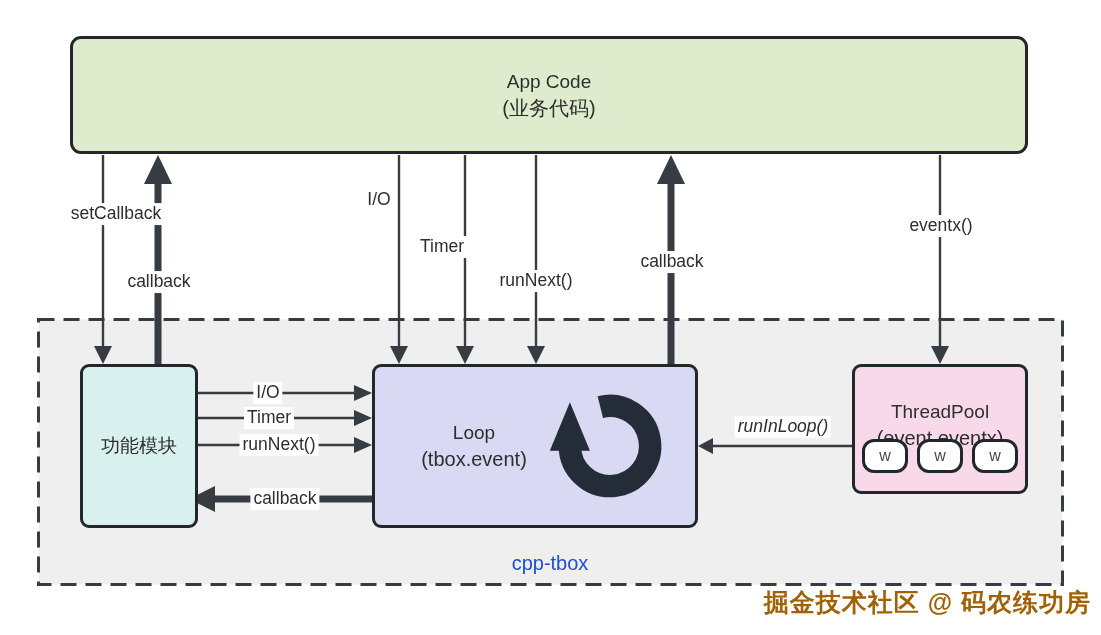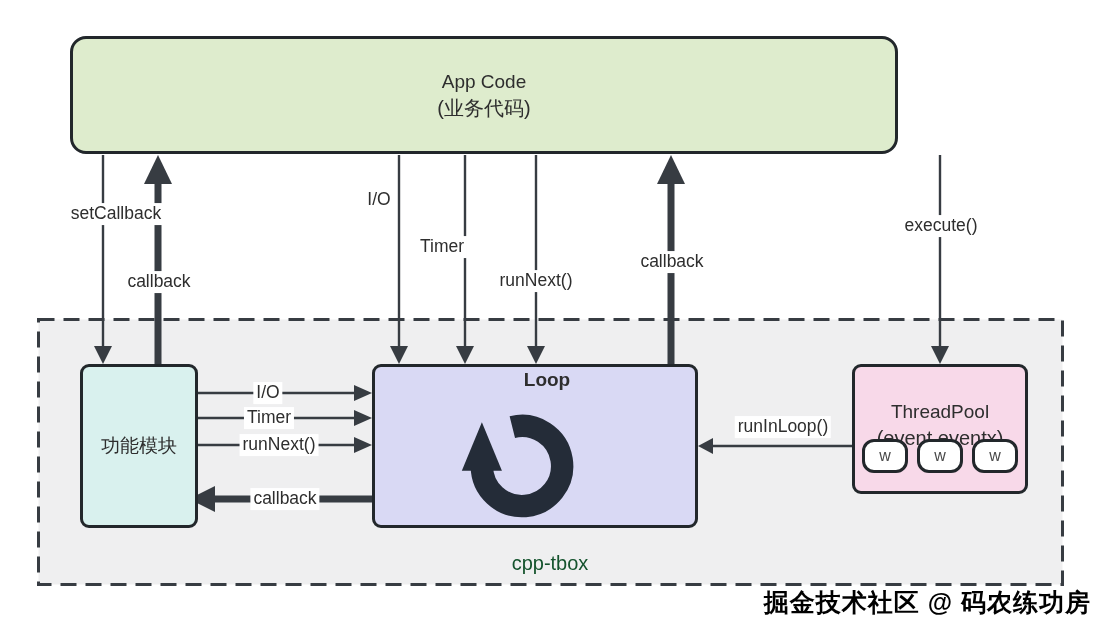--- a/index.html
+++ b/index.html
@@ -20,46 +20,46 @@
   svg.connectors{position:absolute;left:0;top:0;z-index:1;}
   .conn-line{stroke:var(--line);stroke-width:2.4;fill:none;}
   .conn-line.thick{stroke-width:7;}
   .conn-head{fill:var(--line);stroke:none;}
   .dashed-rect{fill:var(--container-fill);stroke:var(--line);stroke-width:3;stroke-dasharray:16 9;}
 
   .box{position:absolute;z-index:2;border:3px solid var(--border);display:flex;flex-direction:column;align-items:center;justify-content:center;text-align:center;}
   .box .title{font-size:19px;line-height:1.35;}
   .box .subtitle{font-size:20px;line-height:1.3;}
 
-  .app-code{left:70px;top:36px;width:828px;height:118px;background:var(--app-code-fill);border-radius:16px;}
+  .app-code{left:70px;top:36px;width:958px;height:118px;background:var(--app-code-fill);border-radius:11px;}
   .module{left:80px;top:364px;width:118px;height:164px;background:var(--module-fill);border-radius:9px;font-size:19px;}
-  .loop{left:372px;top:364px;width:326px;height:164px;background:var(--loop-fill);border-radius:9px;flex-direction:column;justify-content:space-between;font-weight:bold;}
+  .loop{left:372px;top:364px;width:326px;height:164px;background:var(--loop-fill);border-radius:9px;flex-direction:row;justify-content:space-between;}
   .loop-text{margin-left:24px;width:150px;text-align:center;}
   .loop-icon{margin-right:26px;flex:none;}
   .threadpool{left:852px;top:364px;width:176px;height:130px;background:var(--threadpool-fill);border-radius:9px;justify-content:flex-start;padding-top:32px;}
   .workers{position:absolute;bottom:18px;left:0;right:0;display:flex;justify-content:center;gap:9px;}
   .worker{width:46px;height:34px;border:3px solid var(--border);border-radius:12px;background:#ffffff;display:flex;align-items:center;justify-content:center;font-size:16px;color:#4a4a4a;}
 
   .lbl{position:absolute;z-index:4;transform:translate(-50%,-50%);font-size:17.5px;background:#ffffff;padding:0 3px;white-space:nowrap;line-height:1.25;}
   .lbl-set-callback{left:116px;top:214px;}
   .lbl-callback-up-left{left:159px;top:282px;}
   .lbl-io-vertical{left:379px;top:200px;}
   .lbl-timer-vertical{left:442px;top:247px;}
   .lbl-run-next-vertical{left:536px;top:281px;}
   .lbl-callback-up-right{left:672px;top:262px;}
   .lbl-execute{left:941px;top:226px;}
   .lbl-io-horizontal{left:268px;top:393px;}
   .lbl-timer-horizontal{left:269px;top:418px;}
   .lbl-run-next-horizontal{left:279px;top:445px;}
   .lbl-callback-horizontal{left:285px;top:499px;}
-  .lbl-run-in-loop{left:783px;top:427px;}
+  .lbl-run-in-loop{left:783px;top:427px;font-style:italic;}
 
-  .container-label{position:absolute;z-index:3;left:550px;top:563px;transform:translate(-50%,-50%);font-size:20px;color:#14532d;}
+  .container-label{position:absolute;z-index:3;left:550px;top:563px;transform:translate(-50%,-50%);font-size:20px;color:#1d4ed8;}
 
-  .watermark{position:absolute;z-index:5;right:10px;top:586px;font-size:25px;font-weight:bold;letter-spacing:1px;color:#000000;text-shadow:2px 2px 0 #ffffff,3px 3px 0 rgba(255,255,255,.85);white-space:nowrap;}
+  .watermark{position:absolute;z-index:5;right:10px;top:586px;font-size:25px;font-weight:bold;letter-spacing:1px;color:#a16207;text-shadow:2px 2px 0 #ffffff,3px 3px 0 rgba(255,255,255,.85);white-space:nowrap;}
 </style>
 </head>
 <body>
 
 <div class="canvas">
 
   <svg class="connectors" width="1101" height="635" viewBox="0 0 1101 635">
     <rect class="dashed-rect" x="38.5" y="319.5" width="1024" height="265"></rect>
 
     <line class="conn-line" x1="103" y1="155" x2="103" y2="347"></line>
@@ -99,20 +99,21 @@
 
   <div class="container-label">cpp-tbox</div>
 
   <div class="box module">
     <div class="title">功能模块</div>
   </div>
 
   <div class="box loop">
     <div class="loop-text">
       <div class="title">Loop</div>
+      <div class="subtitle">(tbox.event)</div>
     </div>
     <svg class="loop-icon" width="118" height="118" viewBox="0 0 100 100" overflow="visible">
       <path d="M 41.8 17 A 34 34 0 1 1 16 50" fill="none" stroke="#242c38" stroke-width="19"></path>
       <polygon points="16,13 -1,54 33,54" fill="#242c38"></polygon>
     </svg>
   </div>
 
   <div class="box threadpool">
     <div class="title">ThreadPool</div>
     <div class="subtitle">(event.eventx)</div>
@@ -122,21 +123,21 @@
       <span class="worker">w</span>
     </div>
   </div>
 
   <span class="lbl lbl-set-callback">setCallback</span>
   <span class="lbl lbl-callback-up-left">callback</span>
   <span class="lbl lbl-io-vertical">I/O</span>
   <span class="lbl lbl-timer-vertical">Timer</span>
   <span class="lbl lbl-run-next-vertical">runNext()</span>
   <span class="lbl lbl-callback-up-right">callback</span>
-  <span class="lbl lbl-execute">execute()</span>
+  <span class="lbl lbl-execute">eventx()</span>
   <span class="lbl lbl-io-horizontal">I/O</span>
   <span class="lbl lbl-timer-horizontal">Timer</span>
   <span class="lbl lbl-run-next-horizontal">runNext()</span>
   <span class="lbl lbl-callback-horizontal">callback</span>
   <span class="lbl lbl-run-in-loop">runInLoop()</span>
 
   <div class="watermark">掘金技术社区 @ 码农练功房</div>
 
 </div>
 

